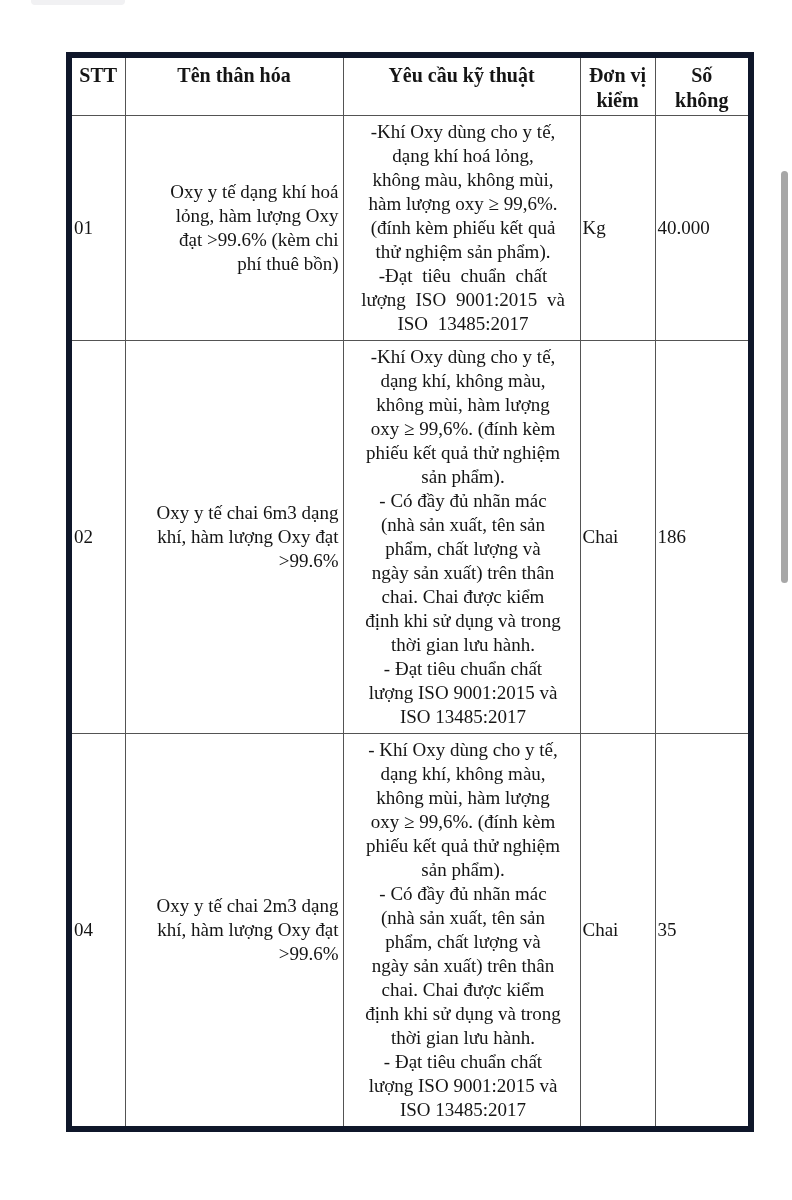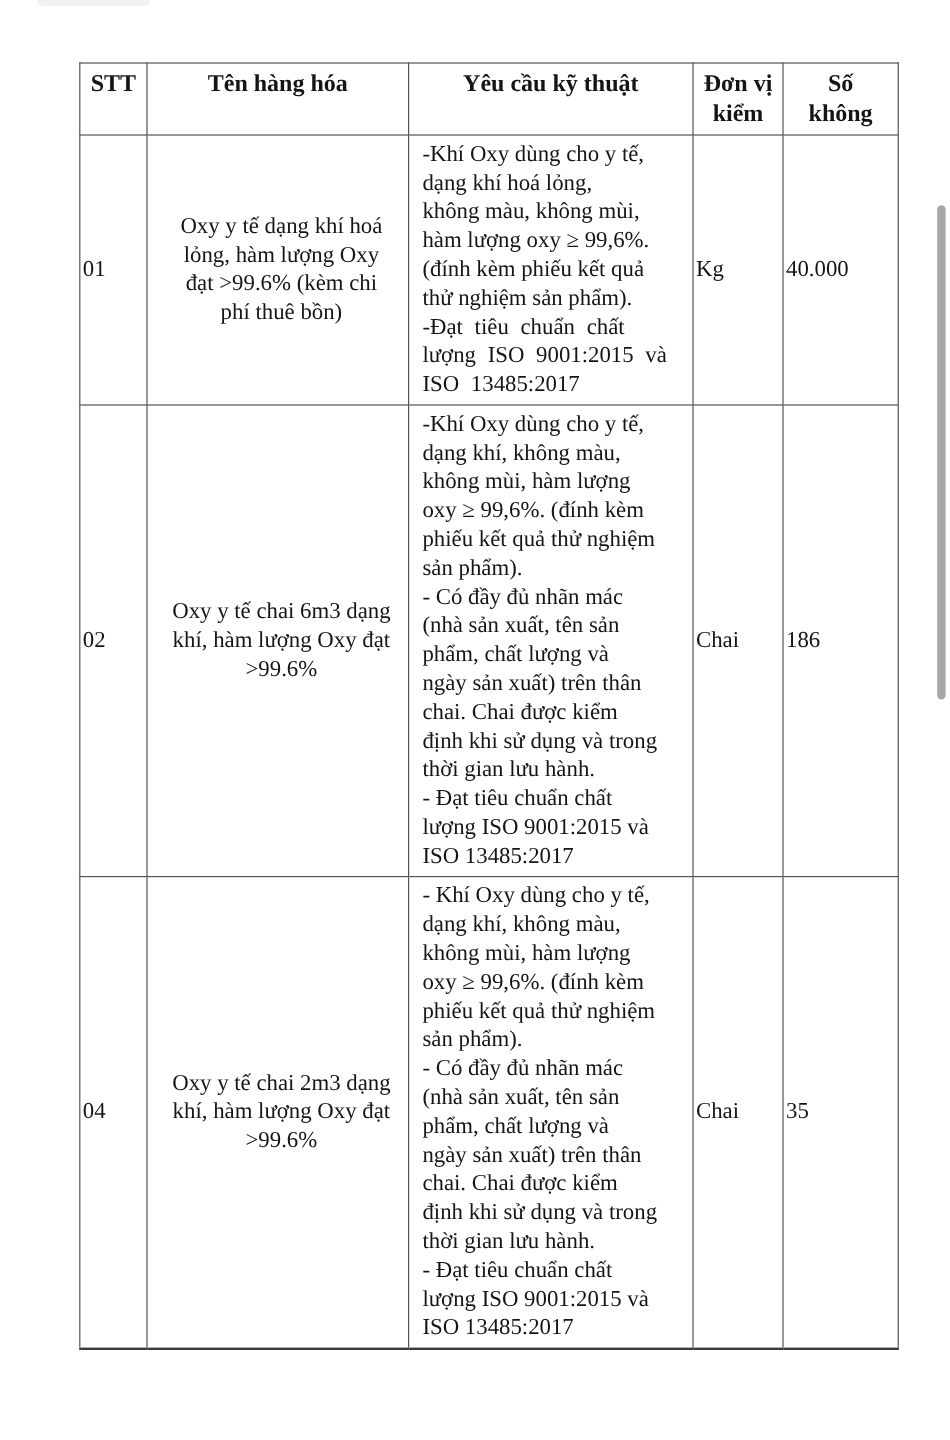--- a/index.html
+++ b/index.html
@@ -52,21 +52,21 @@
   table.spec-table col.c2 { width: 218px; }
   table.spec-table col.c3 { width: 237px; }
   table.spec-table col.c4 { width: 75px; }
   table.spec-table col.c5 { width: 96px; }
 
   table.spec-table th,
   table.spec-table td {
     border: 1px solid #545454;
     overflow: hidden;
   }
-  table.spec-table { border: 1px solid #0f172a; }
+  table.spec-table { border: 6px solid #0f172a; }
   table.spec-table tr.body-row:last-child td { border-bottom: 2px solid #3a3a3a; border-radius: 28px; }
 
   tr.header-row { height: 60px; }
   tr.row-h1 { height: 221px; }
   tr.row-h2 { height: 389px; }
   tr.row-h3 { height: 390px; }
 
   th.col-header {
     font-weight: bold;
     font-size: 20px;
@@ -79,28 +79,28 @@
 
   td.cell-stt,
   td.cell-unit,
   td.cell-qty {
     text-align: left;
     vertical-align: middle;
     padding: 2px;
   }
 
   td.cell-name {
-    text-align: center;
+    text-align: right;
     vertical-align: middle;
     padding: 4px 4px 4px 10px;
     white-space: pre-line;
   }
 
   td.cell-spec {
-    text-align: left;
+    text-align: center;
     vertical-align: top;
     padding: 4px 8px 4px 11px;
   }
   td.cell-spec p {
     margin: 0;
     white-space: pre-line;
   }
   td.cell-spec p.justified {
     word-spacing: 5px;
   }
@@ -114,21 +114,21 @@
   <colgroup>
     <col class="c1">
       <col class="c2">
       <col class="c3">
       <col class="c4">
       <col class="c5">
   </colgroup>
   <thead>
     <tr class="header-row">
       <th class="col-header">STT</th>
-      <th class="col-header">Tên hàng hóa</th>
+      <th class="col-header">Tên thân hóa</th>
       <th class="col-header">Yêu cầu kỹ thuật</th>
       <th class="col-header">Đơn vị
 kiểm</th>
       <th class="col-header">Số
 không</th>
     </tr>
   </thead>
   <tbody>
     <tr class="body-row row-h1">
       <td class="cell-stt">01</td>

